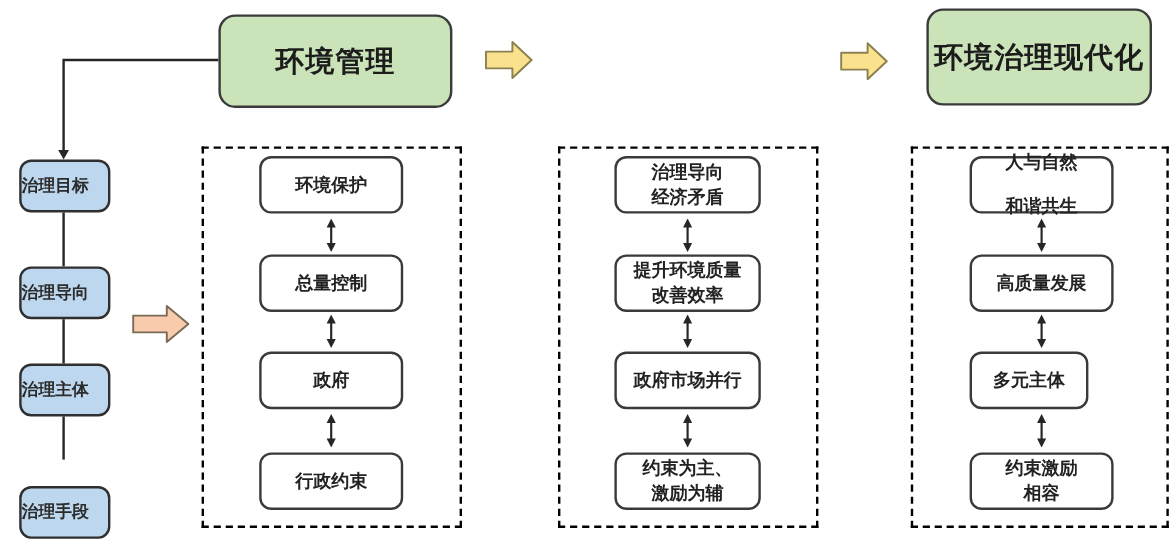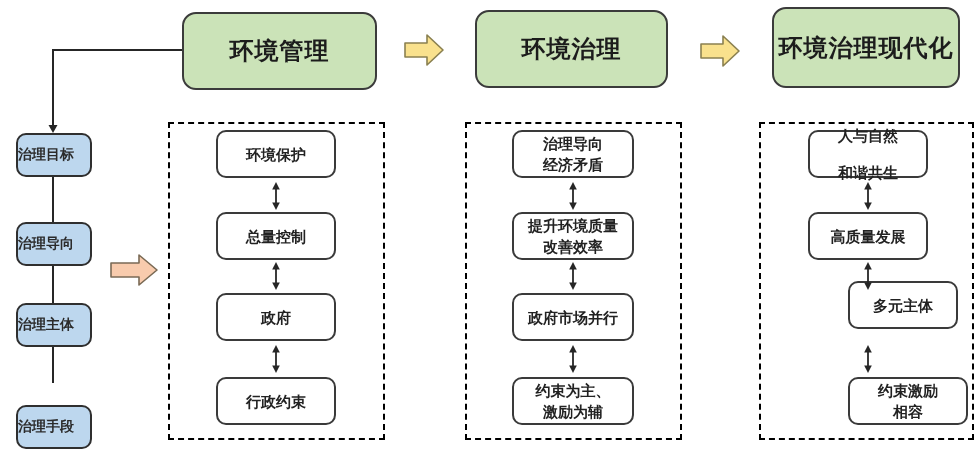--- a/index.html
+++ b/index.html
@@ -110,23 +110,20 @@
     <path class="connector" d="M 182 50 L 53 50 L 53 127"></path>
     <polygon class="arrowhead" points="48.5,125 57.5,125 53,133"></polygon>
     <line class="connector" x1="53" y1="177" x2="53" y2="222"></line>
     <line class="connector" x1="53" y1="266" x2="53" y2="303"></line>
     <line class="connector" x1="53" y1="347" x2="53" y2="383"></line>
   </svg>
 
   <div class="stage-box" style="left:182px; top:12px; width:195px; height:78px;">
     <span>环境管理</span>
   </div>
-  <div class="stage-box" style="left:475px; top:10px; width:193px; height:78px;">
-    <span>环境治理</span>
-  </div>
   <div class="stage-box" style="left:772px; top:7px; width:188px; height:81px;">
     <span>环境治理现代化</span>
   </div>
 
   <svg class="flow-arrow" style="left:403px; top:32px;" width="42" height="36" viewBox="0 0 42 36">
     <polygon points="2,11 24,11 24,3 40,18 24,33 24,25 2,25"></polygon>
   </svg>
   <svg class="flow-arrow" style="left:699px; top:33px;" width="42" height="36" viewBox="0 0 42 36">
     <polygon points="2,11 24,11 24,3 40,18 24,33 24,25 2,25"></polygon>
   </svg>
@@ -187,25 +184,25 @@
   </div>
 
   <div class="wbox" style="left:808px; top:130px; width:120px;gap:16px;">
     <span>人与自然</span>
     <span>和谐共生</span>
   </div>
   <div class="wbox" style="left:808px; top:212px; width:120px;">
     <span>高质量发展</span>
     <span></span>
   </div>
-  <div class="wbox" style="left:808px; top:281px; width:110px;margin-left:40px;">
+  <div class="wbox" style="left:808px; top:293px; width:99px;">
     <span>多元主体</span>
     <span></span>
   </div>
-  <div class="wbox" style="left:808px; top:377px; width:120px;margin-left:40px;">
+  <div class="wbox" style="left:808px; top:377px; width:120px;">
     <span>约束激励</span>
     <span>相容</span>
   </div>
 
   <svg class="dbl-arrow" style="left:270px; top:182px;" width="12" height="28" viewBox="0 0 12 28">
     <line x1="6" y1="6" x2="6" y2="22"></line>
       <polygon points="6,0 2.2,7.5 9.8,7.5"></polygon>
       <polygon points="6,28 2.2,20.5 9.8,20.5"></polygon>
   </svg>
   <svg class="dbl-arrow" style="left:270px; top:262px;" width="12" height="28" viewBox="0 0 12 28">

